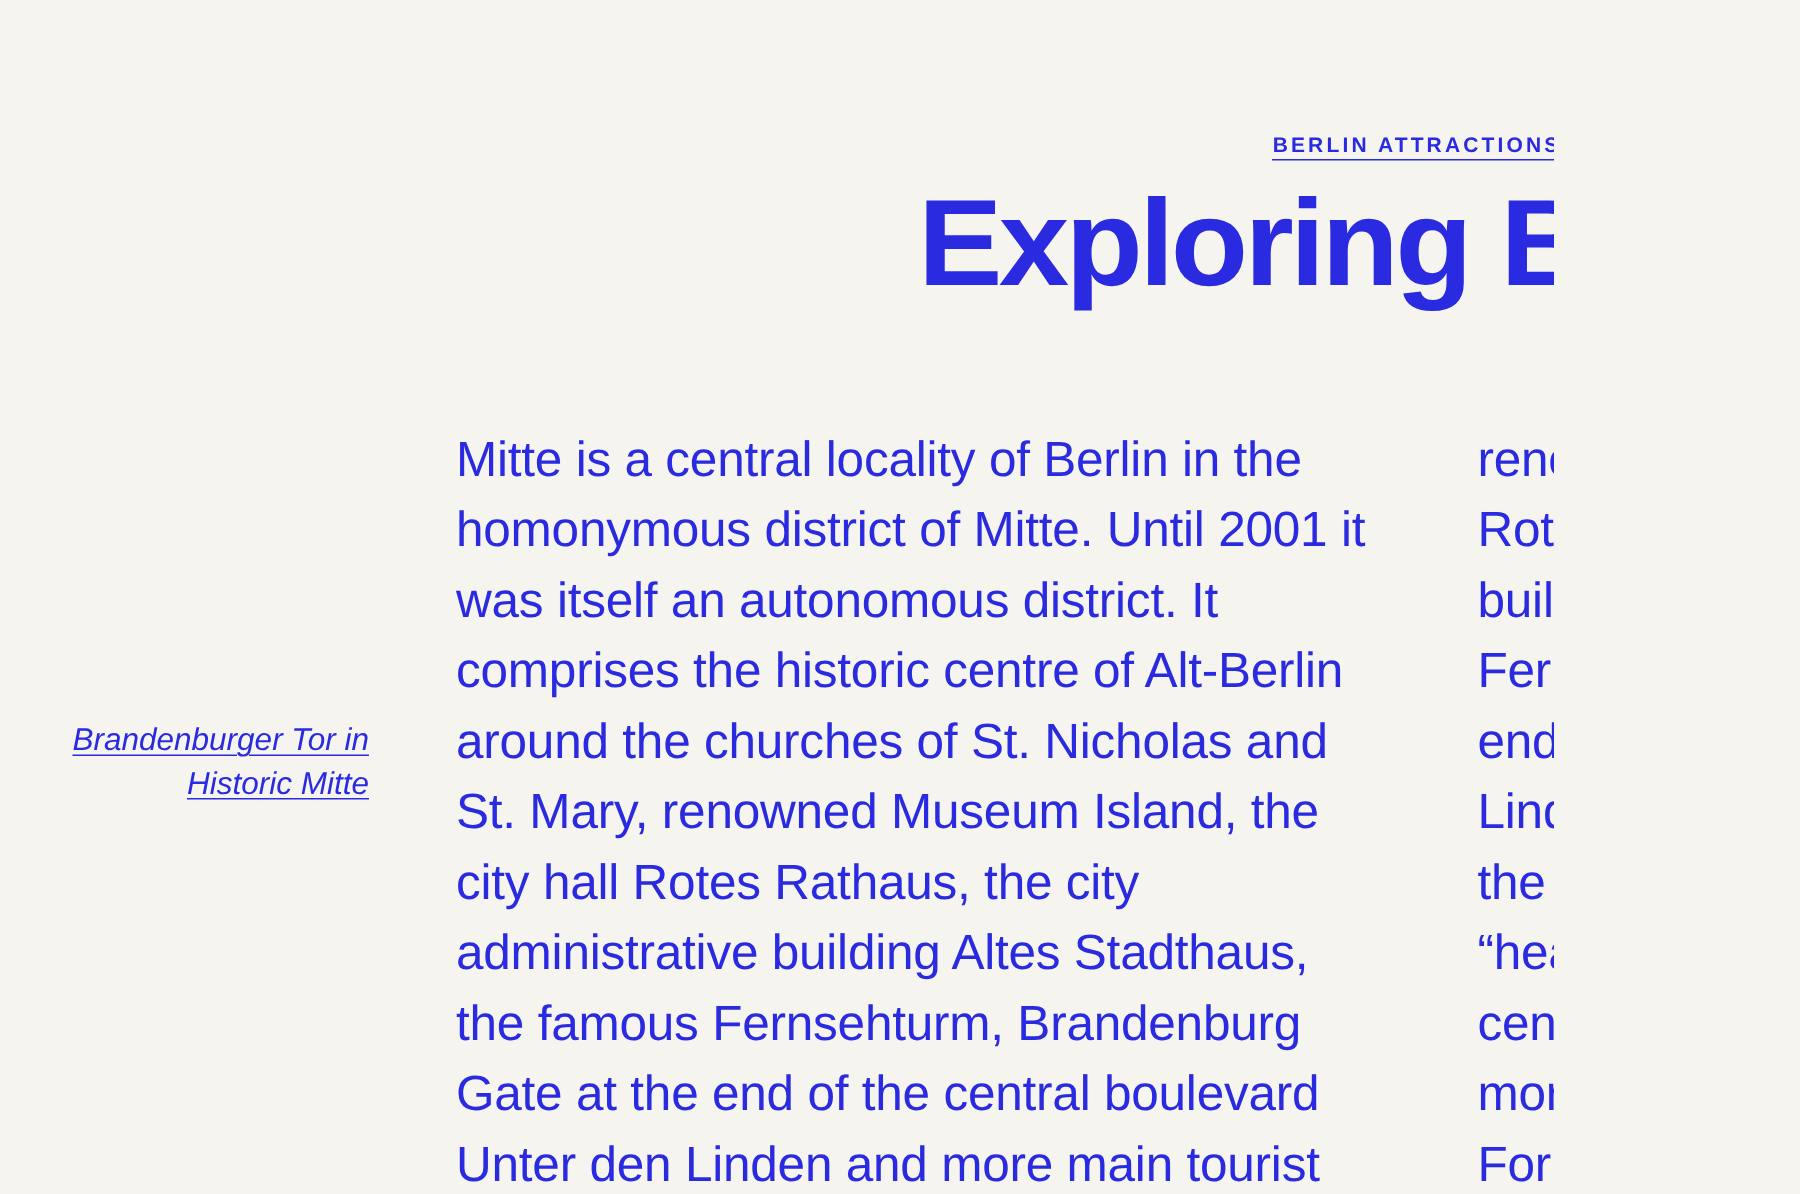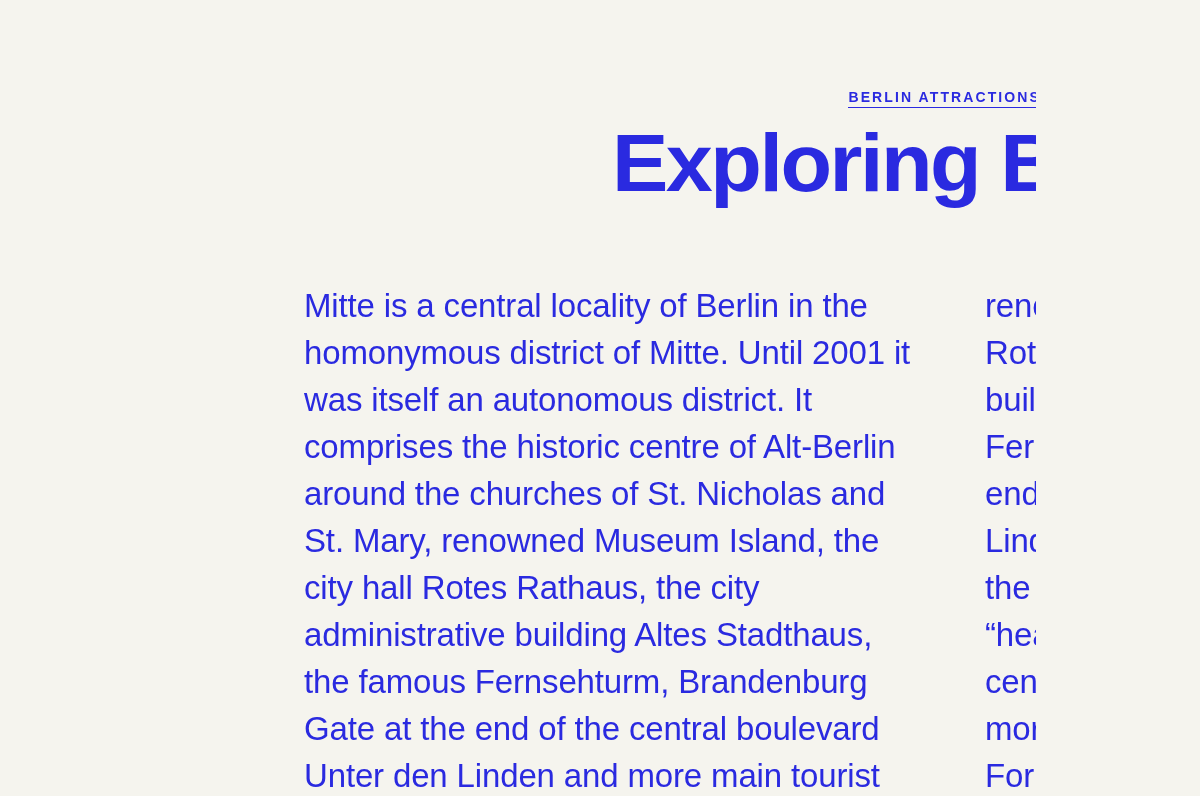--- a/index.html
+++ b/index.html
@@ -132,20 +132,21 @@
 <div class="page">
 
   <div class="header">
     <div class="eyebrow-row">
       <span class="eyebrow">BERLIN ATTRACTIONS</span>
     </div>
     <h1 class="headline">Exploring Berlin</h1>
   </div>
 
   <div class="sidenote">
+    <a class="sidenote-link">Brandenburger Tor in Historic Mitte</a>
   </div>
 
   <div class="columns">
     <div class="col col-1">
       <p>Mitte is a central locality of Berlin in the homonymous district of Mitte. Until 2001 it was itself an autonomous district. It comprises the historic centre of Alt-Berlin around the churches of St. Nicholas and St. Mary, renowned Museum Island, the city hall Rotes Rathaus, the city administrative building Altes Stadthaus, the famous Fernsehturm, Brandenburg Gate at the end of the central boulevard Unter den Linden and more main tourist attractions of the</p>
     </div>
     <div class="col col-2">
       <p>renowned Museum Island, the city hall Rotes Rathaus, the city administrative building Altes Stadthaus, the famous Fernsehturm, Brandenburg Gate at the end of the central boulevard Unter den Linden and more main tourist attractions of the city. For these reasons Mitte is the “heart” of Berlin Gate at the end of the central boulevard Unter den Linden and more main tourist attractions of the city. For these reasons</p>
     </div>
   </div>

